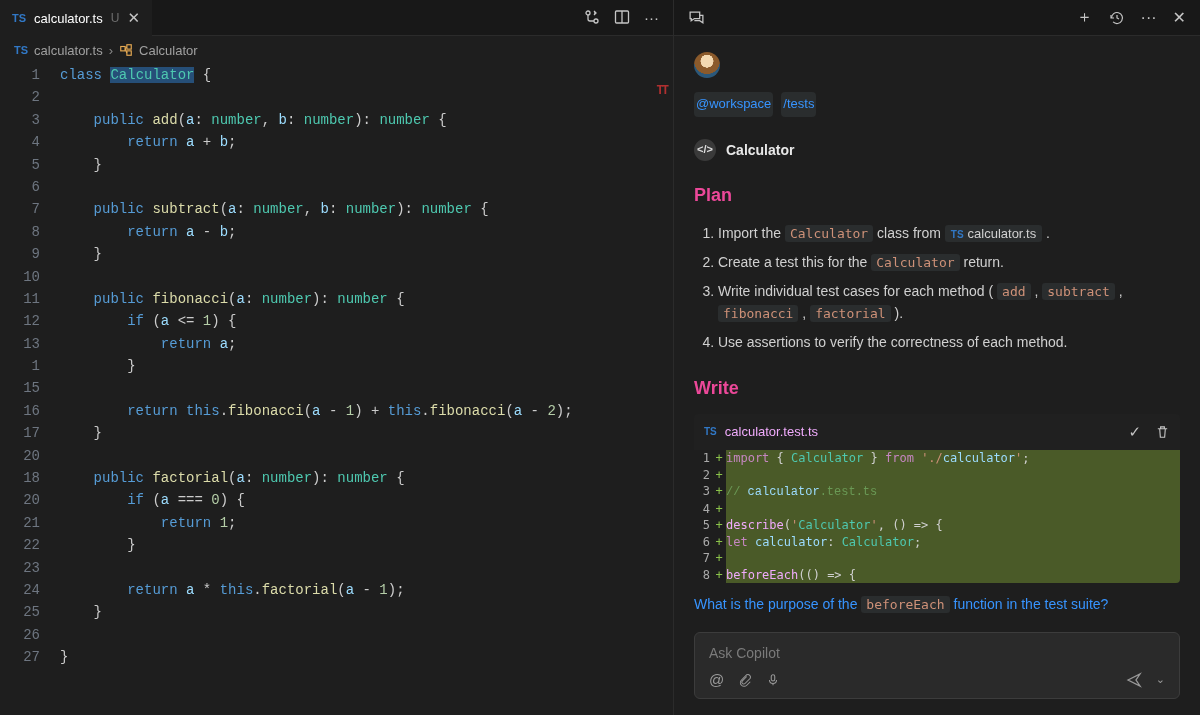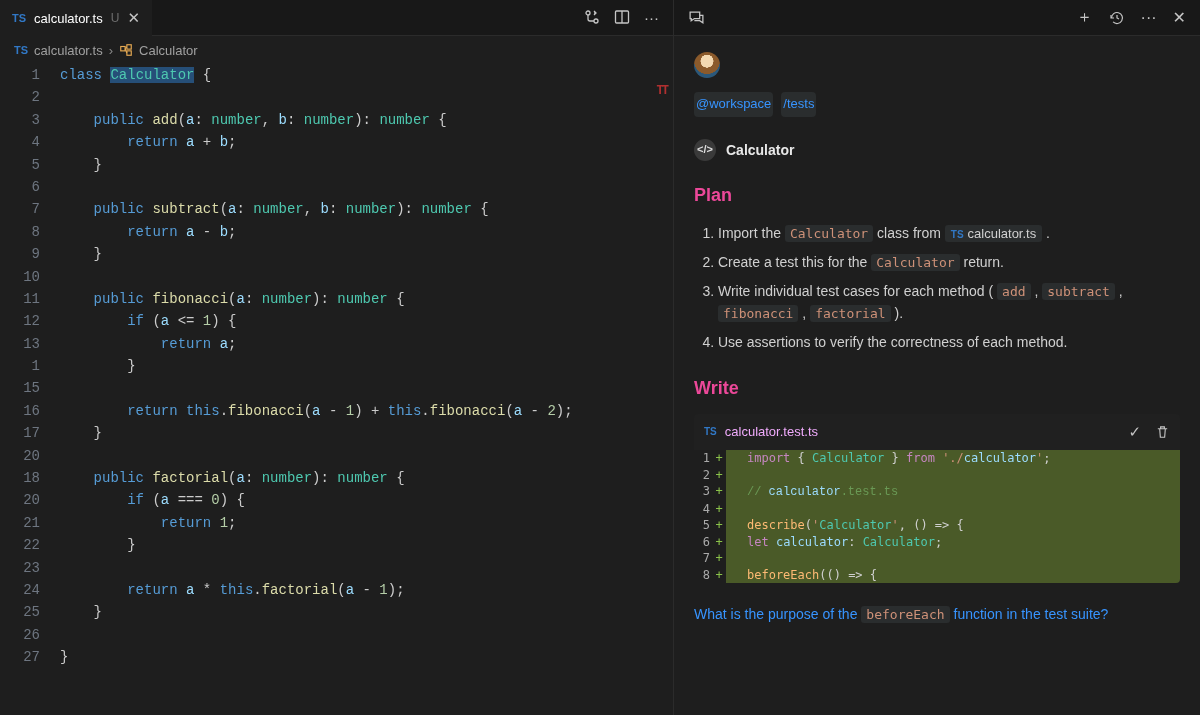--- a/index.html
+++ b/index.html
@@ -189,28 +189,28 @@
     color: #aaa;
     background: #1e1e1e;
     padding-right: 2px;
   }
   .snippet-body .plus {
     width: 14px;
     color: #8bc34a;
     background: #1e1e1e;
     text-align: center;
   }
-  .snippet-body .txt { padding-left: 21px; color: #d0d0d0; }
+  .snippet-body .txt { padding-left: 0; color: #d0d0d0; }
   .s-kw { color: #c586c0; }
   .s-str { color: #ce9178; }
   .s-cls { color: #4ec9b0; }
-  .s-fn  { color: #fdba74; }
+  .s-fn  { color: #f0abfc; }
   .s-var { color: #9cdcfe; }
   .s-cmt { color: #6a9955; font-family: Liberation Mono, monospace; }
-  .follow-up { color: #3794ff; font-size: 14px; margin: 20px 0 8px 0; cursor: pointer; }
+  .follow-up { color: #3794ff; font-size: 14px; margin: 10px 0 8px 0; cursor: pointer; }
   .follow-up .code-chip { color: #ce9178; }
   .chat-input {
     margin: 0 20px 16px 20px;
     background: #2a2a2a;
     border: 1px solid #3c3c3c;
     border-radius: 6px;
     display: flex;
     flex-direction: column;
   }
   .chat-input input {
@@ -422,13 +422,37 @@
           <div class="plus">+</div>
           <div class="txt">    <span class="s-fn">beforeEach</span>(() =&gt; {</div>
         </div>
       </div>
 
     <div class="follow-up">
       <span>What is the purpose of the </span><span class="code-chip">beforeEach</span><span> function in the test suite?</span>
     </div>
   </div>
 
+  <div class="chat-input">
+    <input type="text" placeholder="Ask Copilot" style="">
+    <div class="input-tools">
+      <span>@</span>
+      <span>
+        <svg width="14" height="14" viewBox="0 0 16 16" fill="none" stroke="currentColor" stroke-width="1.2">
+          <path d="M10 4l-5 5a2 2 0 0 0 3 3l6-6a3 3 0 0 0-4-4L4 8a4 4 0 0 0 6 6l4-4"></path>
+        </svg>
+      </span>
+      <span>
+        <svg width="14" height="14" viewBox="0 0 16 16" fill="none" stroke="currentColor" stroke-width="1.2">
+          <rect x="6" y="2" width="4" height="7" rx="2"></rect>
+            <path d="M4 8a4 4 0 0 0 8 0M8 12v2"></path>
+        </svg>
+      </span>
+      <div class="spacer"></div>
+      <span>
+        <svg width="16" height="16" viewBox="0 0 16 16" fill="none" stroke="currentColor" stroke-width="1.3">
+          <path d="M2 8l12-6-4 6 4 6z"></path>
+        </svg>
+      </span>
+      <span style="font-size:11px">⌄</span>
+    </div>
+  </div>
 </div>
 
 </body></html>

